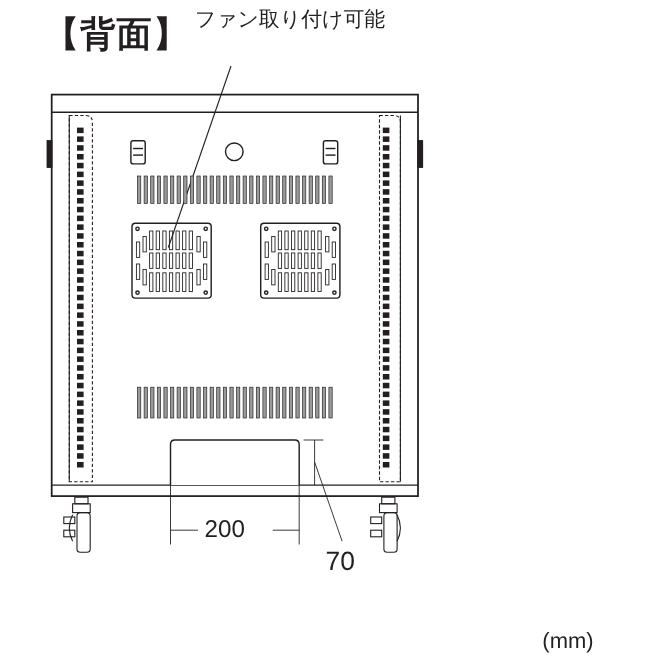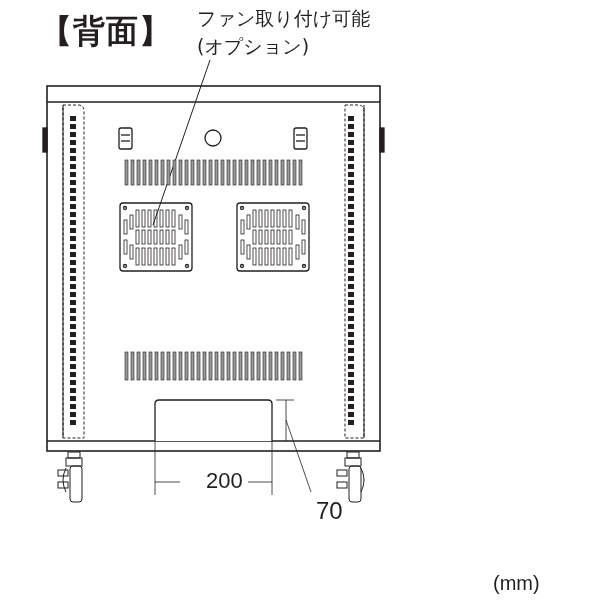--- a/index.html
+++ b/index.html
@@ -1,33 +1,32 @@
 <!DOCTYPE html>
 <html><head>
 <meta charset="utf-8">
 <style>
   html,body{margin:0;padding:0;background:#ffffff;}
   body{width:600px;height:600px;position:relative;overflow:hidden;font-family:"DejaVu Sans","Liberation Sans",sans-serif;color:#231f20;}
   .title{position:absolute;left:40px;top:10px;font-size:32px;font-weight:bold;letter-spacing:1px;}
   .callout{position:absolute;left:177px;top:4px;font-size:19px;line-height:28px;font-weight:normal;white-space:nowrap;}
-  .callout div{display:block;margin-left:20px;}
-  .dim{position:absolute;font-size:22px;font-family:"Liberation Sans",sans-serif;margin-left:20px;}
+  .callout div{display:block;}
+  .dim{position:absolute;font-size:22px;font-family:"Liberation Sans",sans-serif;}
   .dim-200{left:186px;top:468px;}
   .dim-70{left:296px;top:497px;font-size:24px;}
   .unit{position:absolute;left:493px;top:572px;font-size:20px;font-family:"Liberation Sans",sans-serif;}
   svg.drawing{position:absolute;left:0;top:0;}
 </style>
 </head>
 <body>
 
 <div class="title">【背面】</div>
 
 <div class="callout">
   <div>ファン取り付け可能</div>
-  <div>(オプション)</div>
 </div>
 
 <svg class="drawing" width="600" height="600" viewBox="0 0 600 600" xmlns="http://www.w3.org/2000/svg" fill="none" stroke="#231f20" stroke-width="1.3">
 
   <line x1="210" y1="60" x2="153" y2="225" stroke-width="1"></line>
 
   <rect x="47" y="86" width="333" height="365" stroke-width="1.6"></rect>
   <line x1="47" y1="102" x2="380" y2="102"></line>
 
   <rect x="43" y="128" width="4" height="24" fill="#231f20"></rect>

